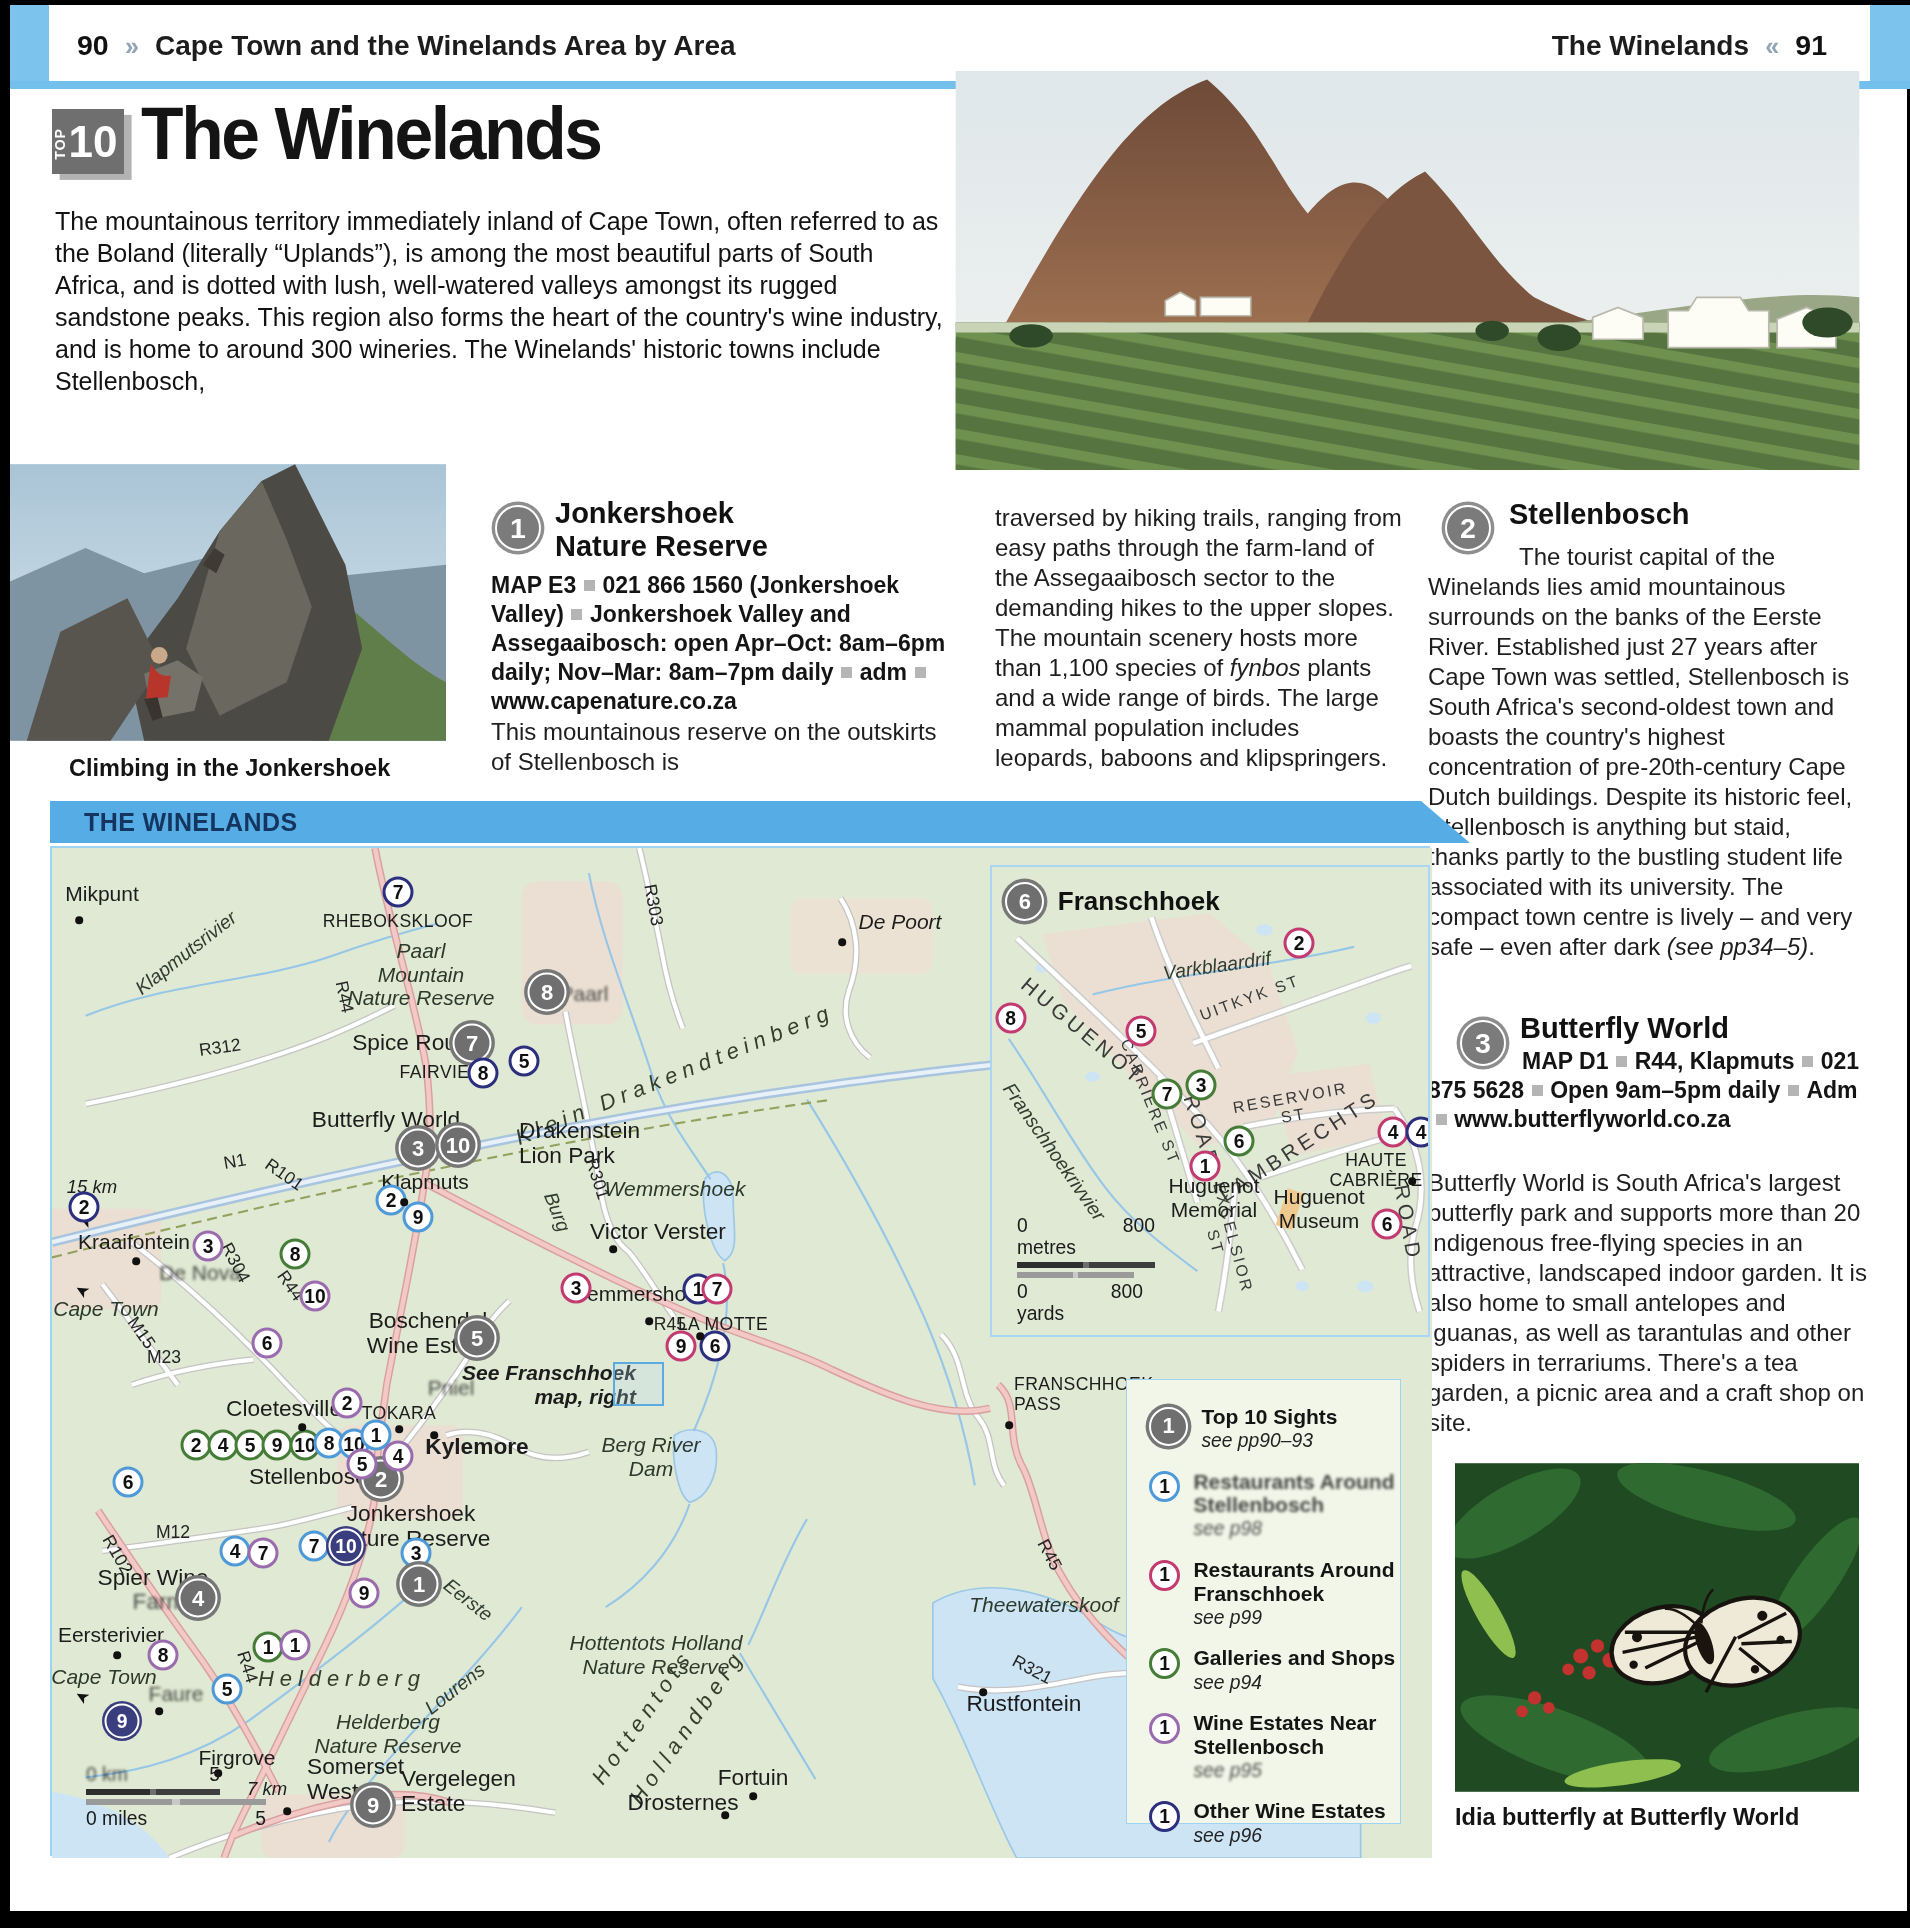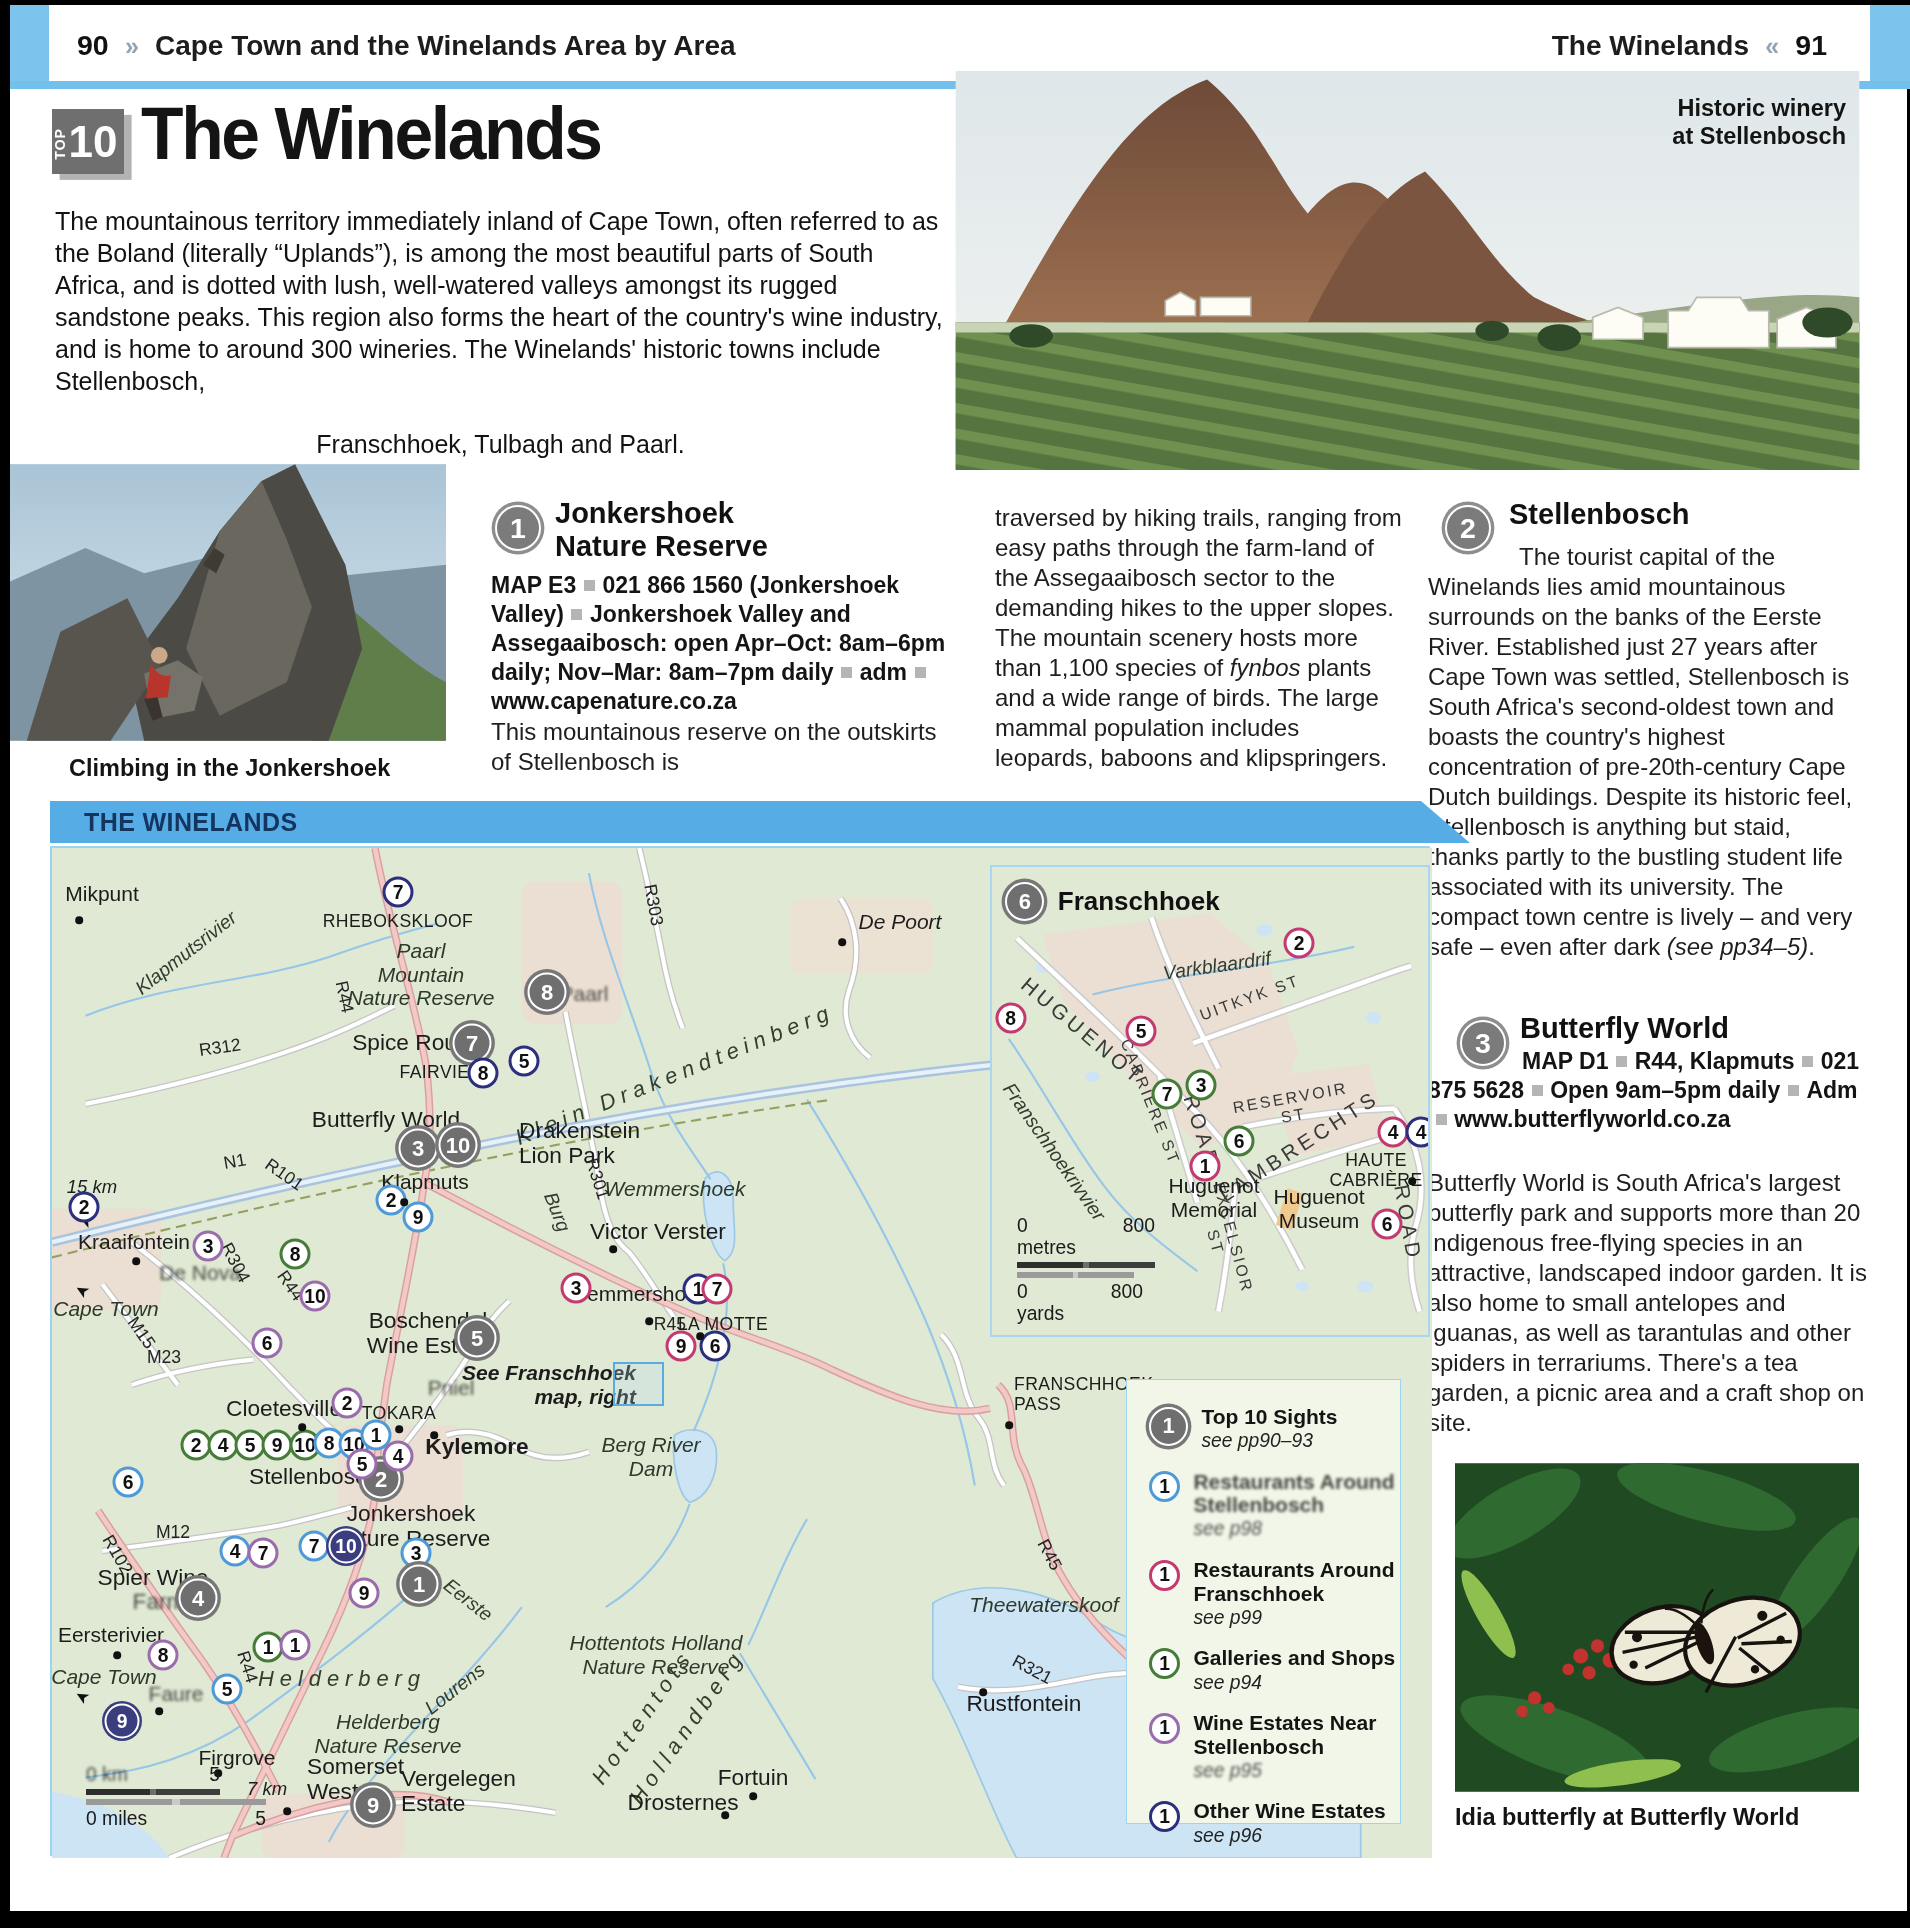--- a/index.html
+++ b/index.html
@@ -108,21 +108,20 @@
     <span class="h-chev">«</span>
     <span class="h-num">91</span>
   </div>
 
   <div id="top10-badge">
     <span class="top">TOP</span>
     <span class="ten">10</span>
   </div>
   <h1 id="page-title" style="margin:0;">The Winelands</h1>
   <div id="intro">The mountainous territory immediately inland of Cape Town, often referred to as the Boland (literally “Uplands”), is among the most beautiful parts of South Africa, and is dotted with lush, well-watered valleys amongst its rugged sandstone peaks. This region also forms the heart of the country's wine industry, and is home to around 300 wineries. The Winelands' historic towns include Stellenbosch,</div>
-  <div id="intro-last">Franschhoek, Tulbagh and Paarl.</div>
 
   <div class="photo" style="left:955px;top:71px;width:905px;height:399px;">
     <svg width="905" height="399" viewBox="0 0 1078 476">
       <defs>
         <linearGradient id="sky" x1="0" y1="0" x2="0" y2="1">
           <stop offset="0" stop-color="#dfe7ea"></stop>
             <stop offset="1" stop-color="#f2f3f0"></stop>
         </linearGradient>
         <linearGradient id="mtn" x1="0" y1="0" x2="0" y2="1">
           <stop offset="0" stop-color="#6e4a38"></stop>
@@ -148,22 +147,20 @@
         <path d="M760,320 l60,0 0,-26 -30,-12 -30,12 z"></path>
       </g>
       <g fill="#2e4a28">
         <ellipse cx="720" cy="318" rx="26" ry="16"></ellipse>
           <ellipse cx="1040" cy="300" rx="30" ry="18"></ellipse>
         <ellipse cx="640" cy="310" rx="20" ry="12"></ellipse>
           <ellipse cx="90" cy="316" rx="26" ry="14"></ellipse>
       </g>
     </svg>
   </div>
-  <div id="cap-winery" class="caption">Historic winery
-at Stellenbosch</div>
 
   <div class="photo" style="left:10px;top:464px;width:436px;height:277px;">
     <svg width="436" height="277" viewBox="0 0 520 330">
       <defs>
           <linearGradient id="sky2" x1="0" y1="0" x2="0" y2="1">
         <stop offset="0" stop-color="#a9c4d6"></stop>
             <stop offset="1" stop-color="#dde8ee"></stop>
           </linearGradient>
         </defs>
       <rect width="520" height="330" fill="url(#sky2)"></rect>

